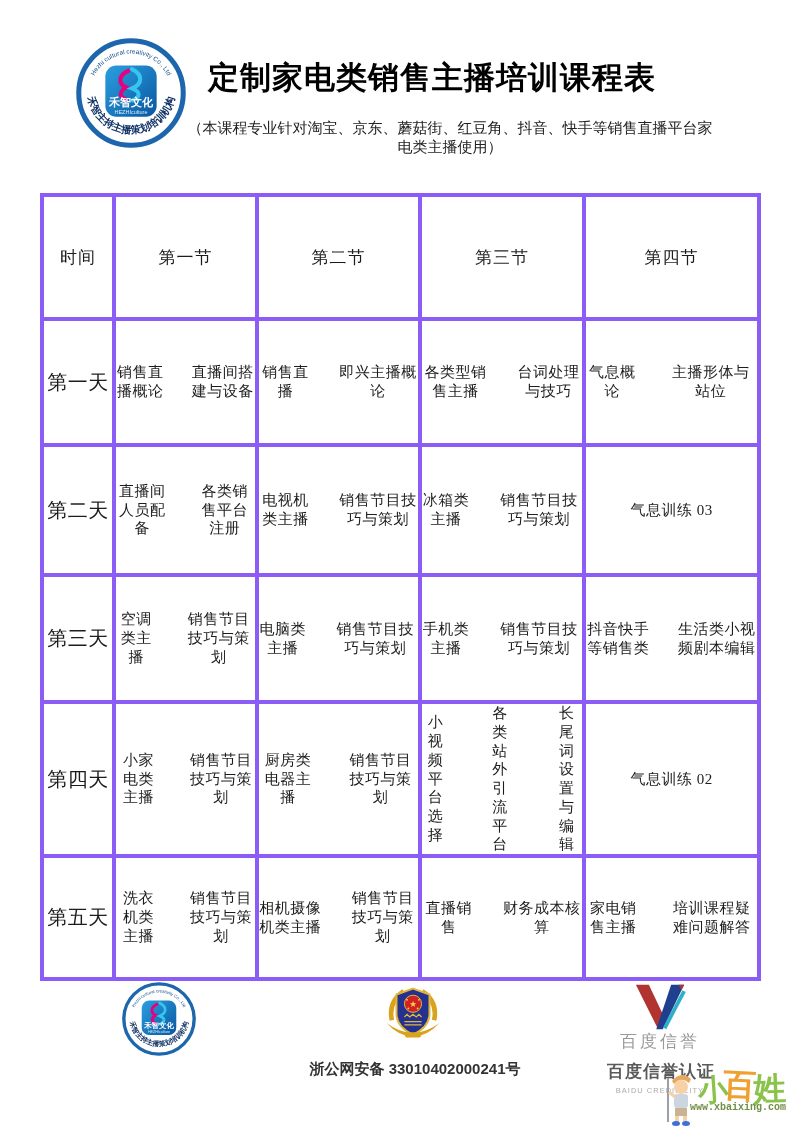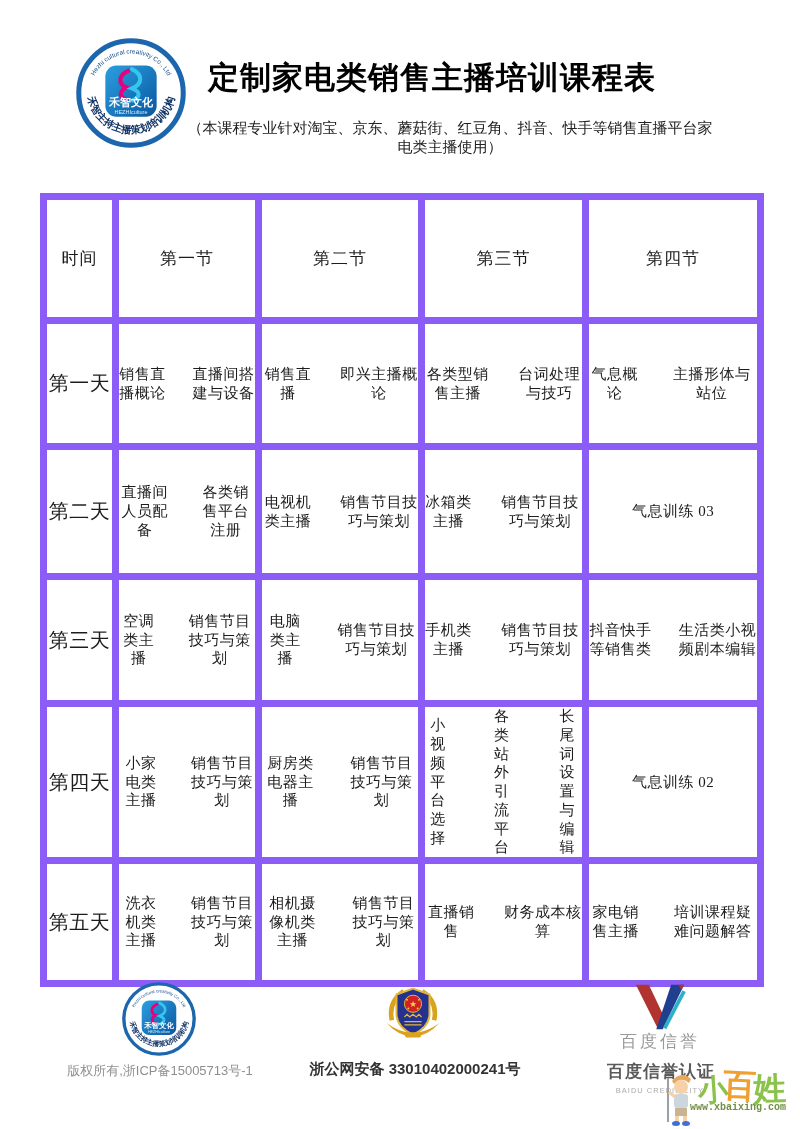--- a/index.html
+++ b/index.html
@@ -9,21 +9,21 @@
   
   .hz-logo-top{position:absolute;left:76px;top:38px;width:110px;height:110px;}
   .hz-logo-foot{position:absolute;left:122px;top:982px;width:74px;height:74px;}
   .page-title{position:absolute;left:152px;top:57px;width:560px;text-align:center;
               font-size:31px;font-weight:700;letter-spacing:1px;color:#000;}
   .page-subtitle{position:absolute;left:185px;top:119px;width:530px;text-align:center;
                  font-size:15px;color:#222;letter-spacing:0px;}
 
   
   table.course{position:absolute;left:40px;top:193px;width:717px;border-collapse:collapse;table-layout:fixed;}
-  table.course td,table.course th{border:7px solid #8b5cf6;padding:0;vertical-align:middle;text-align:center;
+  table.course td,table.course th{border:4px solid #8b5cf6;padding:0;vertical-align:middle;text-align:center;
       font-weight:400;color:#1c1c1c;}
   table.course tr.hdr{height:124px;}
   table.course tr.r0{height:126px;}
   table.course tr.r1{height:130px;}
   table.course tr.r2{height:127px;}
   table.course tr.r3{height:132px;}
   table.course tr.r4{height:123px;}
   .hcell{font-size:17px;letter-spacing:1px;}
   .dcell{font-size:20px;letter-spacing:0.5px;}
   .ccell{font-size:15px;}
@@ -258,21 +258,20 @@
     </text>
     <text font-size="11" font-weight="bold" fill="#0d2f63" text-anchor="middle">
       <textPath href="#arcBot2" startOffset="50%">禾智主持主播策划培训机构</textPath>
     </text>
     <rect x="32" y="30" width="56" height="56" rx="12" fill="url(#gFoot)"></rect>
     <path d="M57 36 C47 40 45 50 55 54 C47 58 47 64 54 67" stroke="#e6007e" stroke-width="4.5" fill="none" stroke-linecap="round"></path>
     <path d="M61 34 C73 40 73 50 61 55 C71 59 70 64 62 68" stroke="#35c5ee" stroke-width="4.5" fill="none" stroke-linecap="round"></path>
     <text x="60" y="74" text-anchor="middle" font-size="12" font-weight="bold" fill="#ffffff">禾智文化</text>
     <text x="60" y="83" text-anchor="middle" font-size="6" fill="#cfeffd" font-family="Liberation Sans, sans-serif">HEZHIculture</text>
   </svg>
-  <div class="icp-text sans">版权所有,浙ICP备15005713号-1</div>
 
   <svg class="police-badge" viewBox="0 0 100 100">
     <path d="M10 62 Q50 92 90 62 Q72 82 50 83 Q28 82 10 62 Z" fill="#d9a31e"></path>
     <path d="M18 58 Q12 30 36 14" stroke="#d9a31e" stroke-width="7" fill="none"></path>
     <path d="M82 58 Q88 30 64 14" stroke="#d9a31e" stroke-width="7" fill="none"></path>
     <path d="M50 10 L75 19 L75 48 Q75 68 50 80 Q25 68 25 48 L25 19 Z" fill="#24318f" stroke="#e0b63c" stroke-width="3"></path>
     <circle cx="50" cy="33" r="13" fill="#cf2222" stroke="#e0b63c" stroke-width="1.5"></circle>
     <text x="50" y="37.5" text-anchor="middle" font-size="13" fill="#ffd34d">★</text>
     <circle cx="41" cy="27" r="1.4" fill="#ffd34d"></circle>
       <circle cx="59" cy="27" r="1.4" fill="#ffd34d"></circle>

